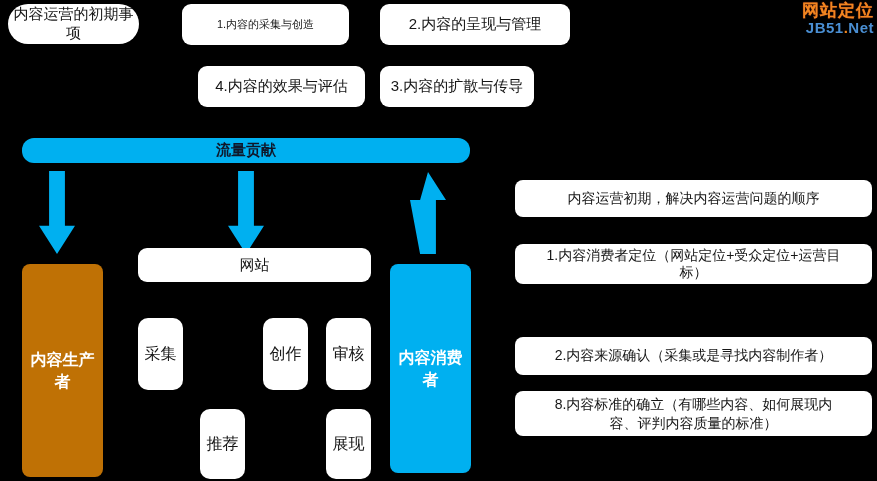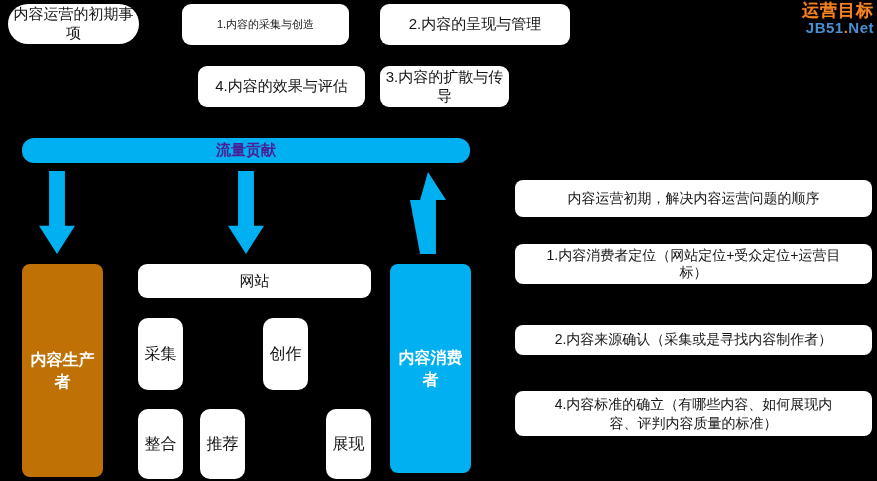--- a/index.html
+++ b/index.html
@@ -10,53 +10,53 @@
   .wbox{
     position:absolute;background:#ffffff;border-radius:9px;
     display:flex;align-items:center;justify-content:center;
     color:#161616;text-align:center;line-height:1.25;
   }
   
   .title-box{left:8px;top:4px;width:131px;height:40px;font-size:15px;border-radius:20px;}
   .step0{left:182px;top:4px;width:167px;height:41px;font-size:11px;}
   .step1{left:380px;top:4px;width:190px;height:41px;font-size:15px;}
   .step2{left:198px;top:66px;width:167px;height:41px;font-size:15px;}
-  .step3{left:380px;top:66px;width:129px;height:41px;font-size:15px;}
+  .step3{left:380px;top:66px;width:154px;height:41px;font-size:15px;}
   
   .traffic-bar{
     position:absolute;left:22px;top:138px;width:448px;height:25px;
-    background:var(--cyan);border-radius:12px;color:#4c1d95;font-weight:bold;
+    background:var(--cyan);border-radius:12px;color:#0f172a;font-weight:bold;
     font-size:15px;display:flex;align-items:center;justify-content:center;
   }
   
   .arrow{position:absolute;background:var(--cyan);}
   .arrow-down{clip-path:polygon(28% 0,72% 0,72% 66%,100% 66%,50% 100%,0 66%,28% 66%);}
   .arrow-up{clip-path:polygon(50% 0,100% 34%,72% 34%,72% 100%,28% 100%,0 34%,28% 34%);}
   .arrow1{left:39px;top:171px;width:36px;height:83px;}
   .arrow2{left:228px;top:171px;width:36px;height:83px;}
   .arrow3{left:410px;top:172px;width:36px;height:82px;}
   
   .pillar{
     position:absolute;border-radius:8px;color:#fff;font-weight:bold;font-size:16px;
     display:flex;align-items:center;justify-content:center;text-align:center;
     padding:0 7px;box-sizing:border-box;line-height:1.35;
   }
   .producer{left:22px;top:264px;width:81px;height:213px;background:var(--orange);}
   .consumer{left:390px;top:264px;width:81px;height:209px;background:var(--cyan);}
   
-  .website{left:138px;top:264px;width:233px;height:34px;font-size:15px;}
+  .website{left:138px;top:248px;width:233px;height:34px;font-size:15px;}
   .fn{width:45px;height:72px;border-radius:10px;font-size:16px;}
   .fn.r1{top:318px;border-radius:10px;}
   .fn.r2{top:409px;height:70px;}
   .c1{left:138px;} .c2{left:200px;} .c3{left:263px;} .c4{left:326px;}
   
   .note{left:515px;width:357px;font-size:14px;border-radius:8px;padding:0 28px;box-sizing:border-box;}
   .note1{top:180px;height:37px;}
   .note2{top:244px;height:40px;}
-  .note3{top:325px;height:30px;}
+  .note3{top:337px;height:38px;}
   .note4{top:391px;height:45px;line-height:1.35;}
   
   .watermark{position:absolute;top:2px;right:3px;text-align:right;line-height:1.05;}
   .wm-brand{font-size:17px;font-weight:bold;color:#f1861f;text-shadow:0 0 1px #b03a20;letter-spacing:1px;}
   .wm-site{font-size:15px;font-weight:bold;color:#4a8fd3;letter-spacing:0.5px;}
   .wm-dot{color:#f1861f;}
 </style>
 </head>
 <body>
 
@@ -94,24 +94,24 @@
   <div class="wbox website">
     <span>网站</span>
   </div>
 
   <div class="wbox fn r1 c1">
     <span>采集</span>
   </div>
   <div class="wbox fn r1 c3">
     <span>创作</span>
   </div>
+  <div class="wbox fn r1 c4">
+    <span>审核</span>
+  </div>
 
-  <div class="wbox fn r2 c1">
-    <span>整合</span>
-  </div>
   <div class="wbox fn r2 c2">
     <span>推荐</span>
   </div>
   <div class="wbox fn r2 c4">
     <span>展现</span>
   </div>
 
   <div class="pillar consumer">
     <span>内容消费者</span>
   </div>
@@ -119,21 +119,21 @@
   <div class="wbox note note1">
     <span>内容运营初期，解决内容运营问题的顺序</span>
   </div>
   <div class="wbox note note2">
     <span>1.内容消费者定位（网站定位+受众定位+运营目标）</span>
   </div>
   <div class="wbox note note3">
     <span>2.内容来源确认（采集或是寻找内容制作者）</span>
   </div>
   <div class="wbox note note4">
-    <span>4.内容标准的确立（有哪些内容、如何展现内容、评判内容质量的标准）</span>
+    <span>8.内容标准的确立（有哪些内容、如何展现内容、评判内容质量的标准）</span>
   </div>
 
   <div class="watermark">
-    <div class="wm-brand">运营目标</div>
+    <div class="wm-brand">网站定位</div>
     <div class="wm-site"><span>JB51</span><span class="wm-dot">.</span><span>Net</span></div>
   </div>
 
 </div>
 
 </body></html>

